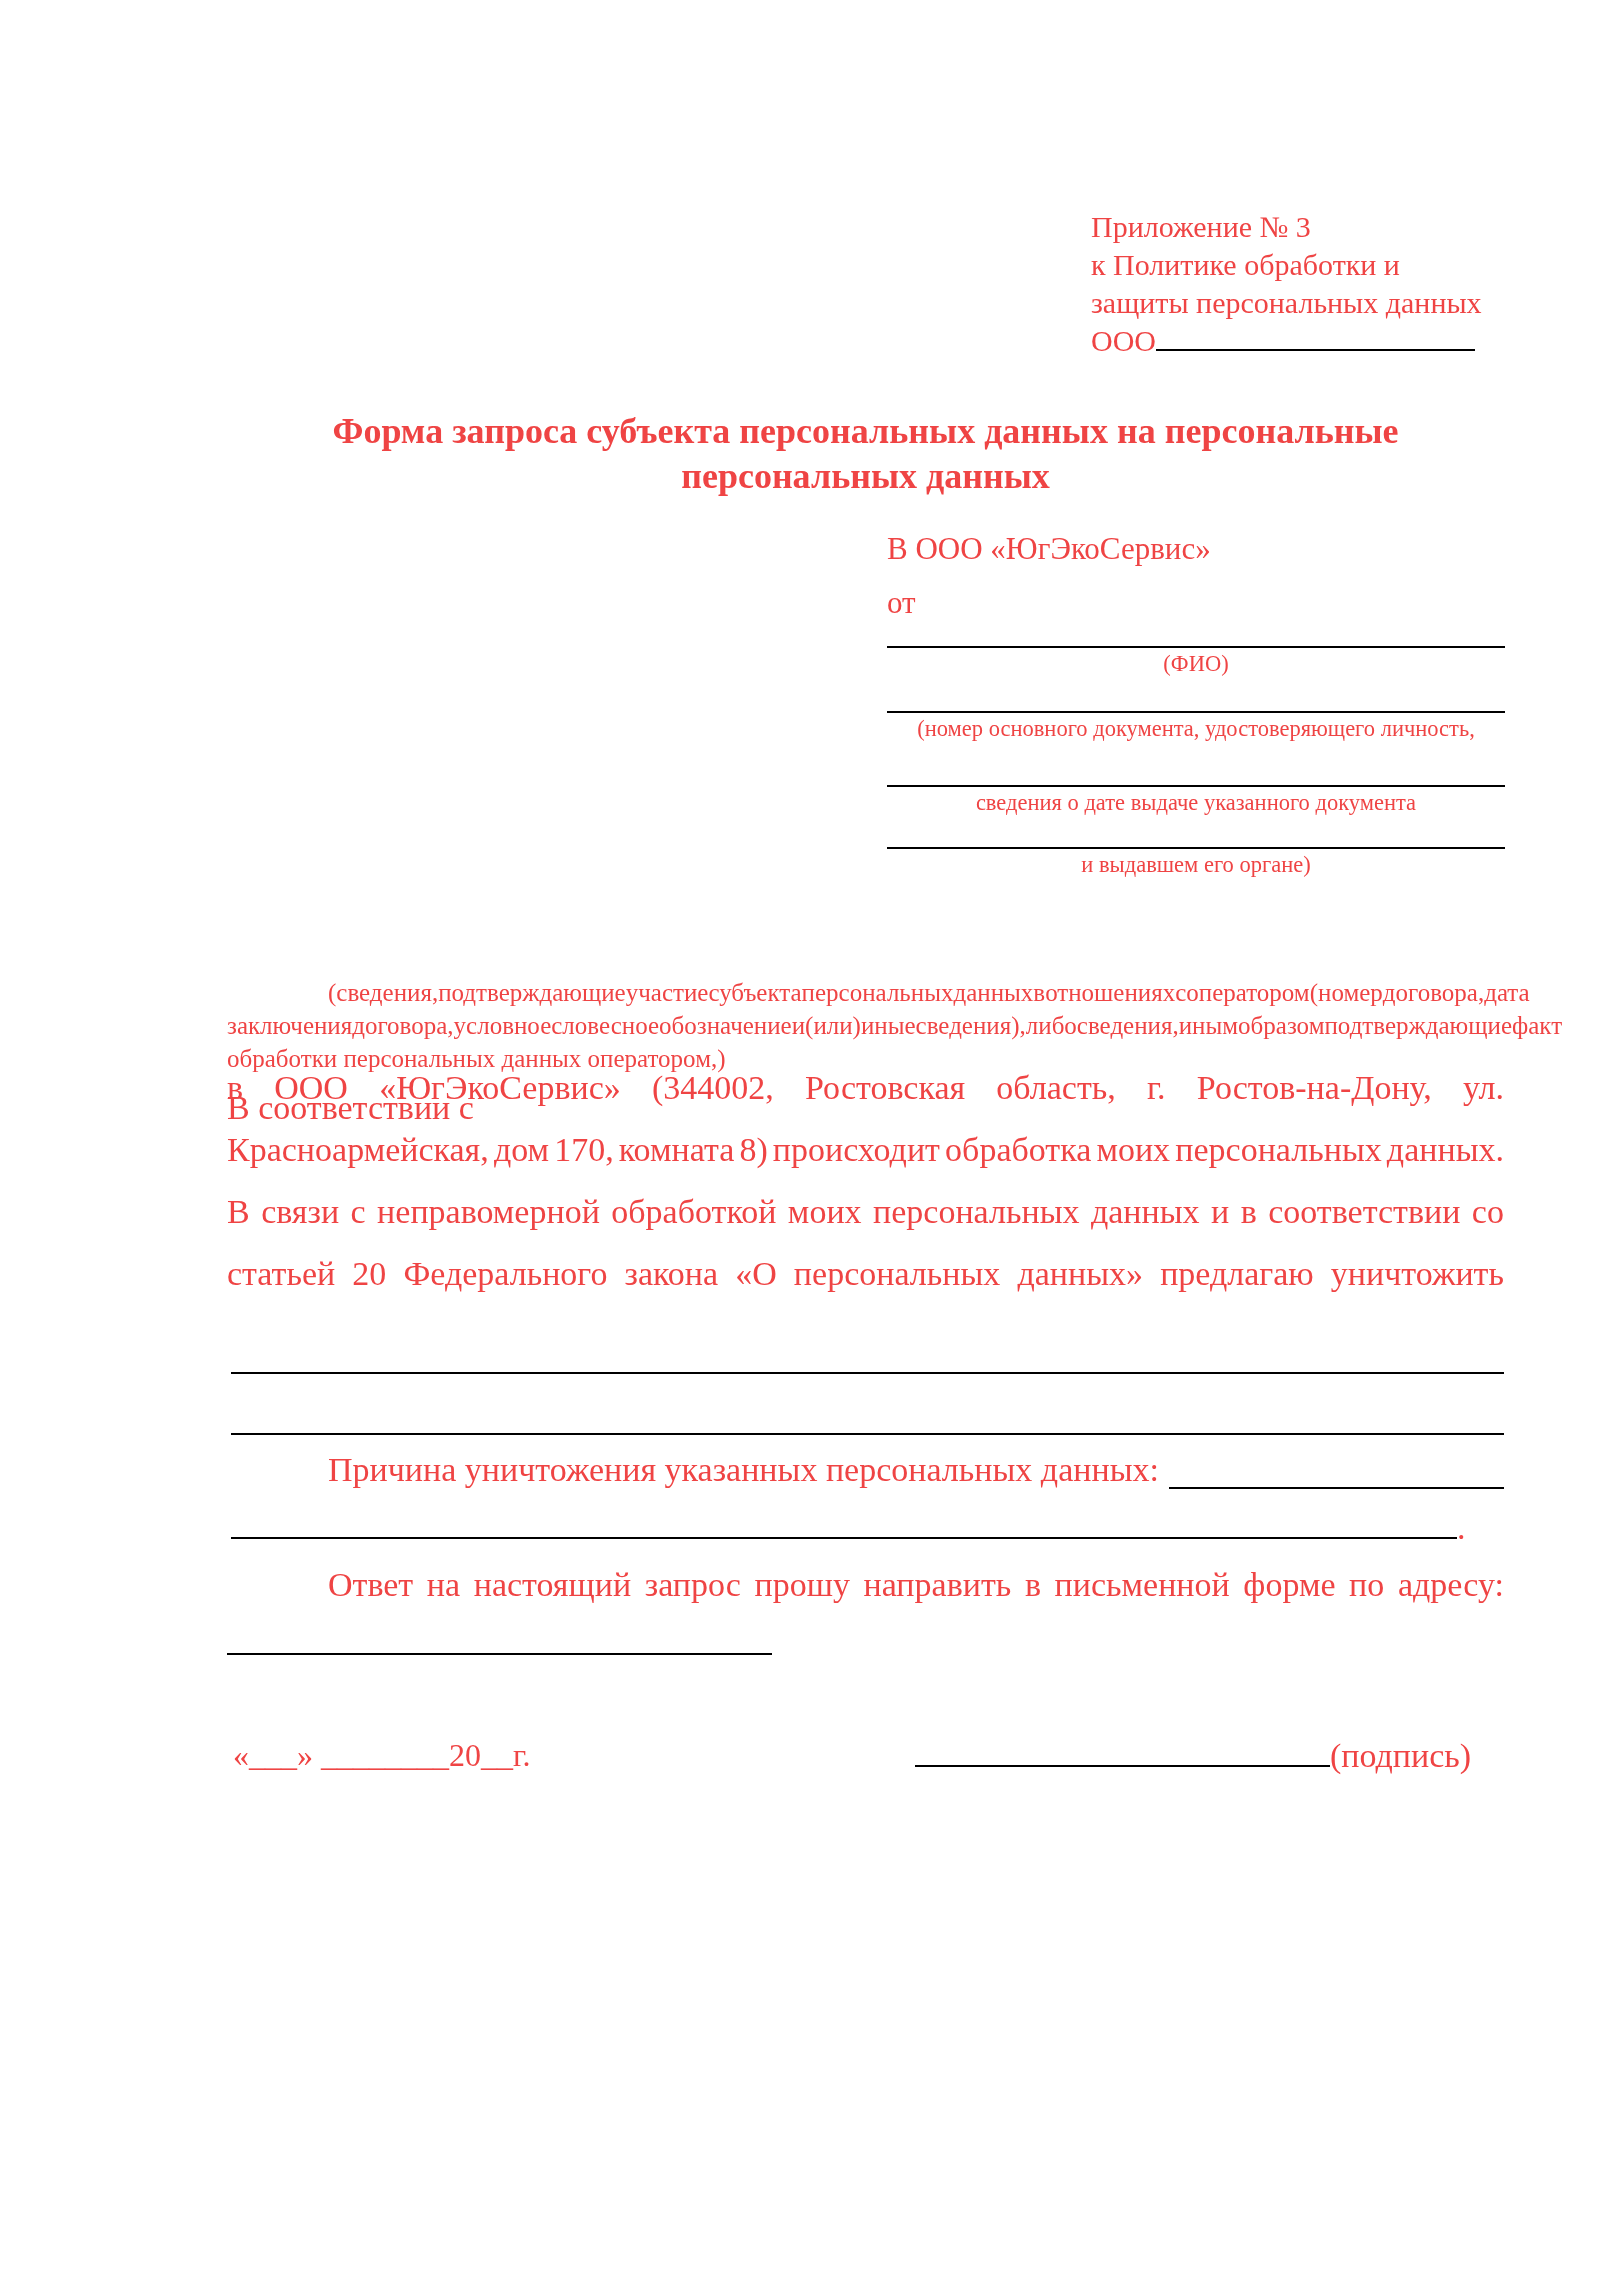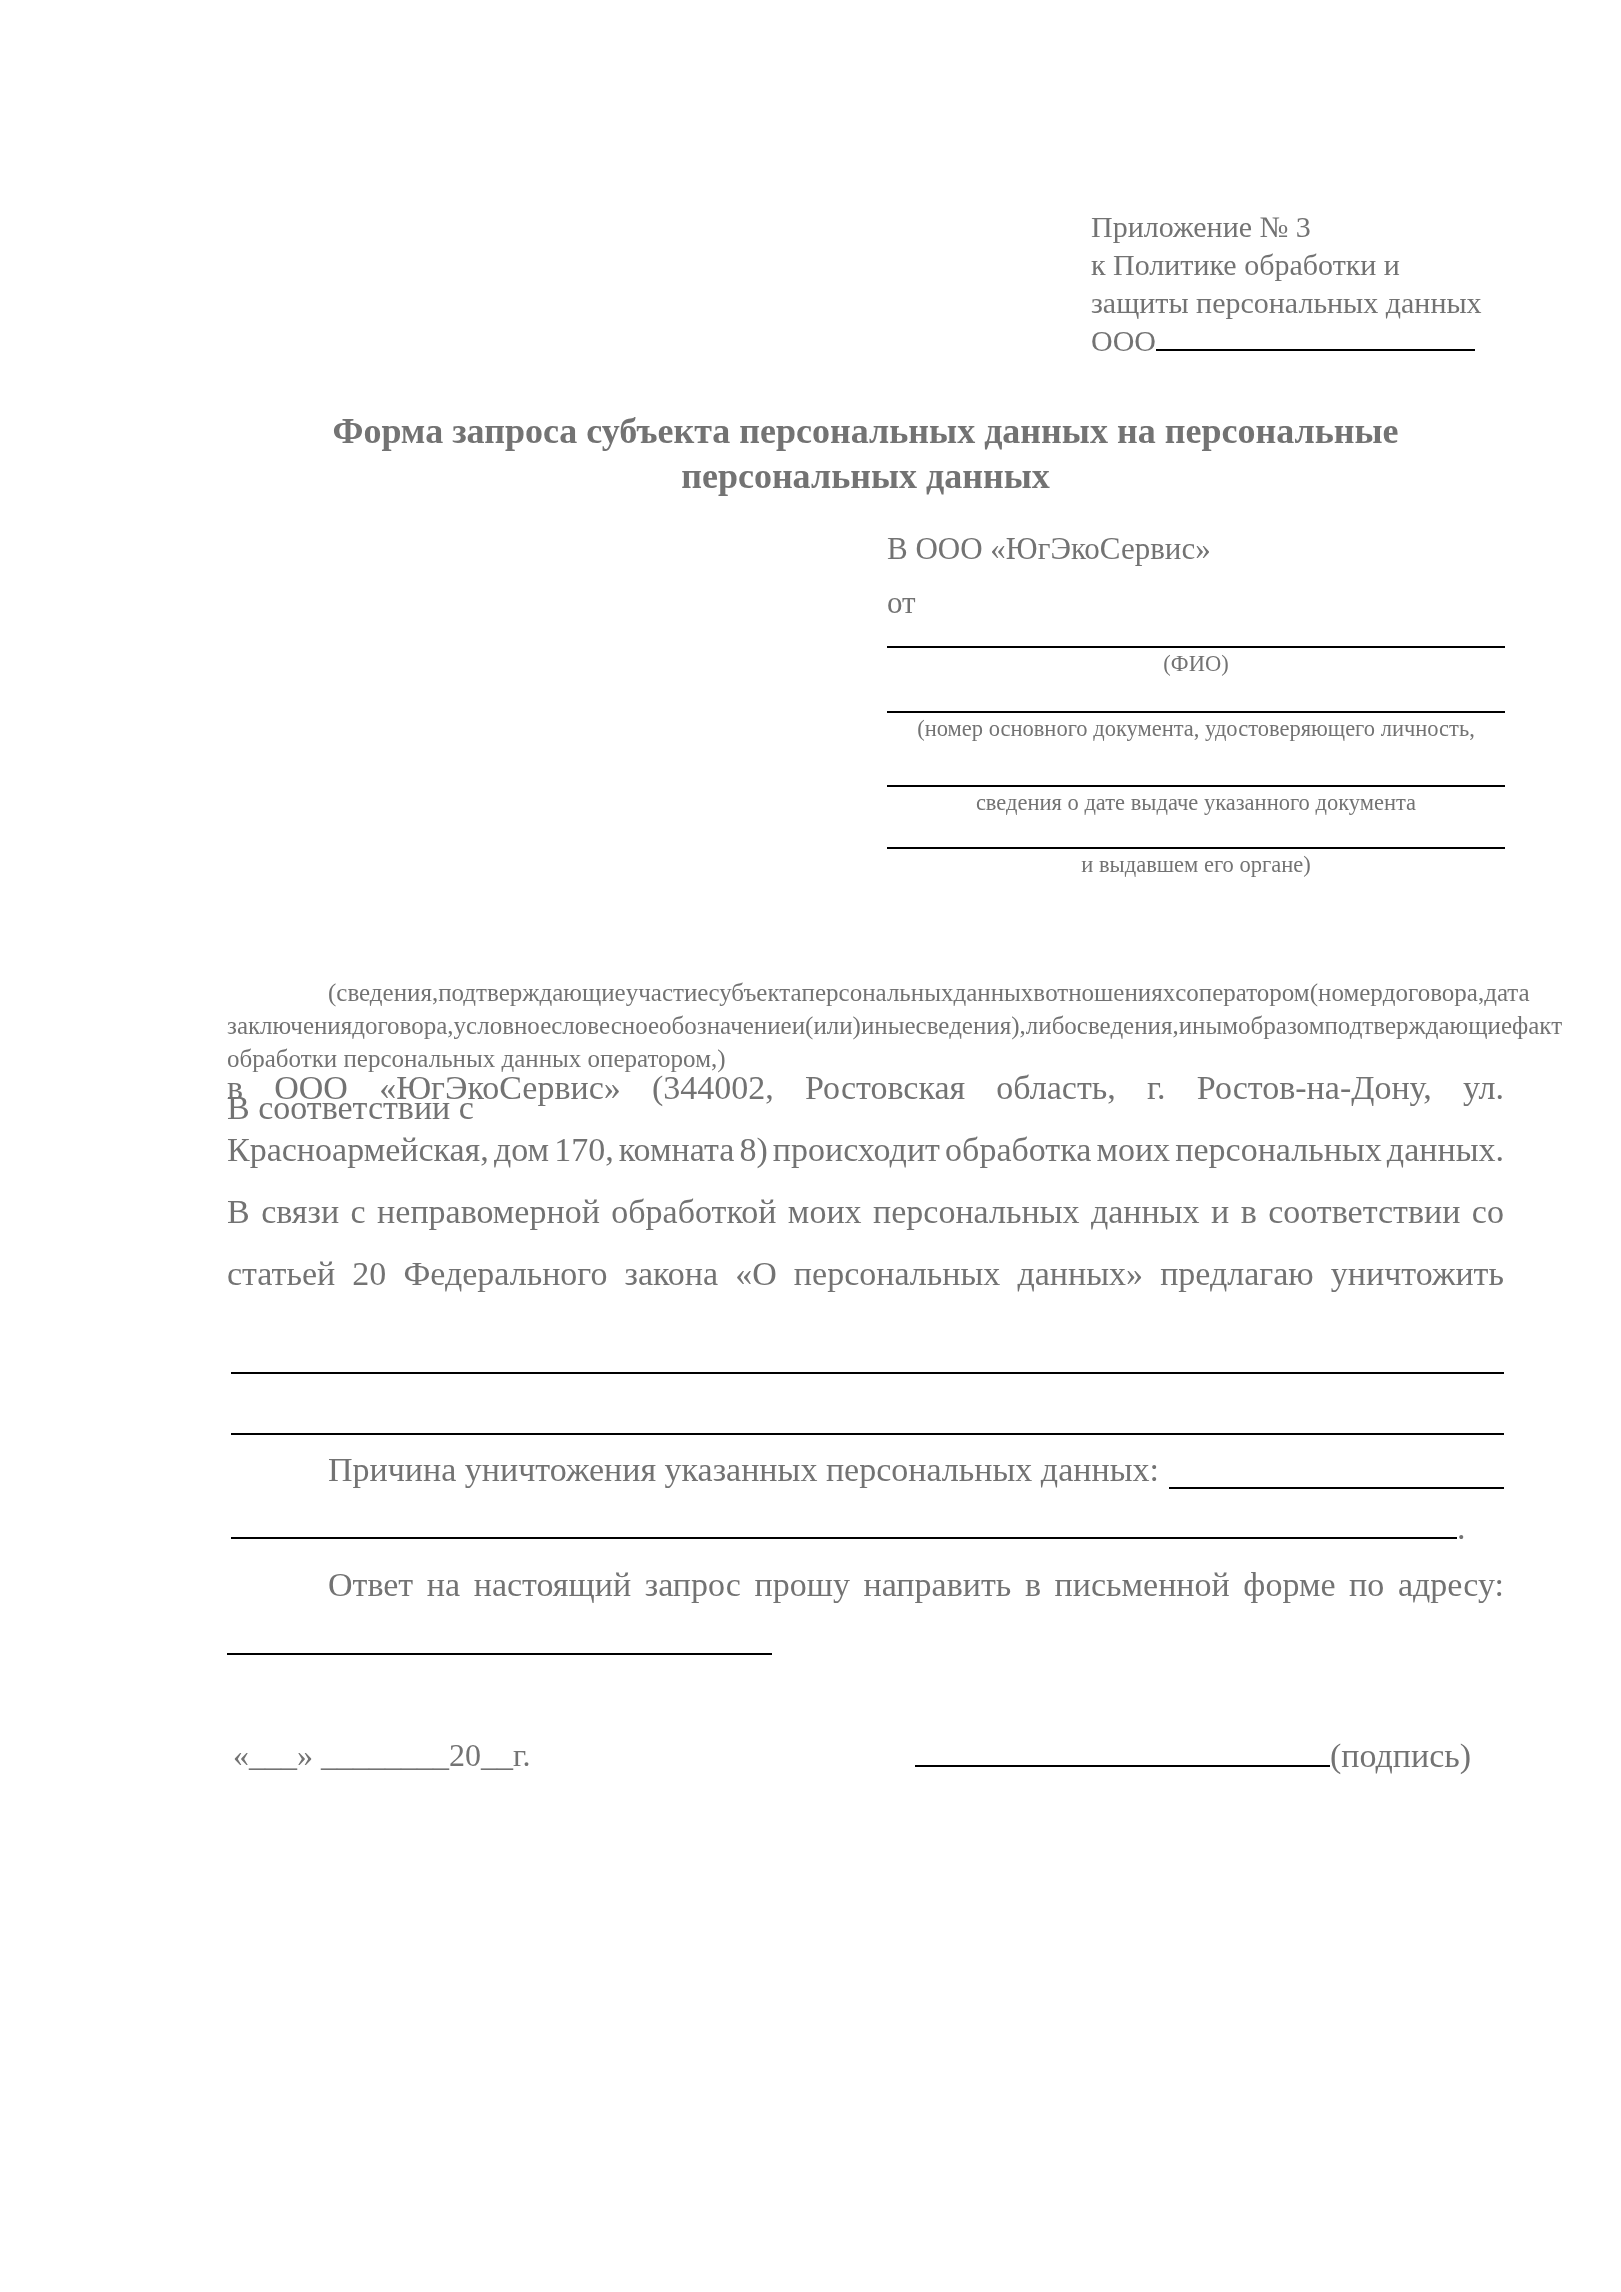--- a/index.html
+++ b/index.html
@@ -1,21 +1,21 @@
 <!DOCTYPE html>
 <html><head>
 <meta charset="utf-8">
 <style>
   html,body{margin:0;padding:0;background:#fff;}
   .page{
     position:relative;
     width:1621px;height:2293px;
     background:#ffffff;
     font-family:"Liberation Serif","DejaVu Serif",serif;
-    color:#737373;
+    color:#ef4444;
     overflow:hidden;
   }
   
   .header-note{position:absolute;left:1091px;top:208px;font-size:30px;line-height:38px;}
   .header-note .u{display:inline-block;width:319px;border-bottom:2.9px solid #000;}
   
   .title{position:absolute;left:227px;top:409px;width:1277px;text-align:center;
          font-size:36px;font-weight:bold;line-height:45px;}
   
   .addr{position:absolute;left:887px;top:531px;width:618px;height:372px;font-size:31px;}

